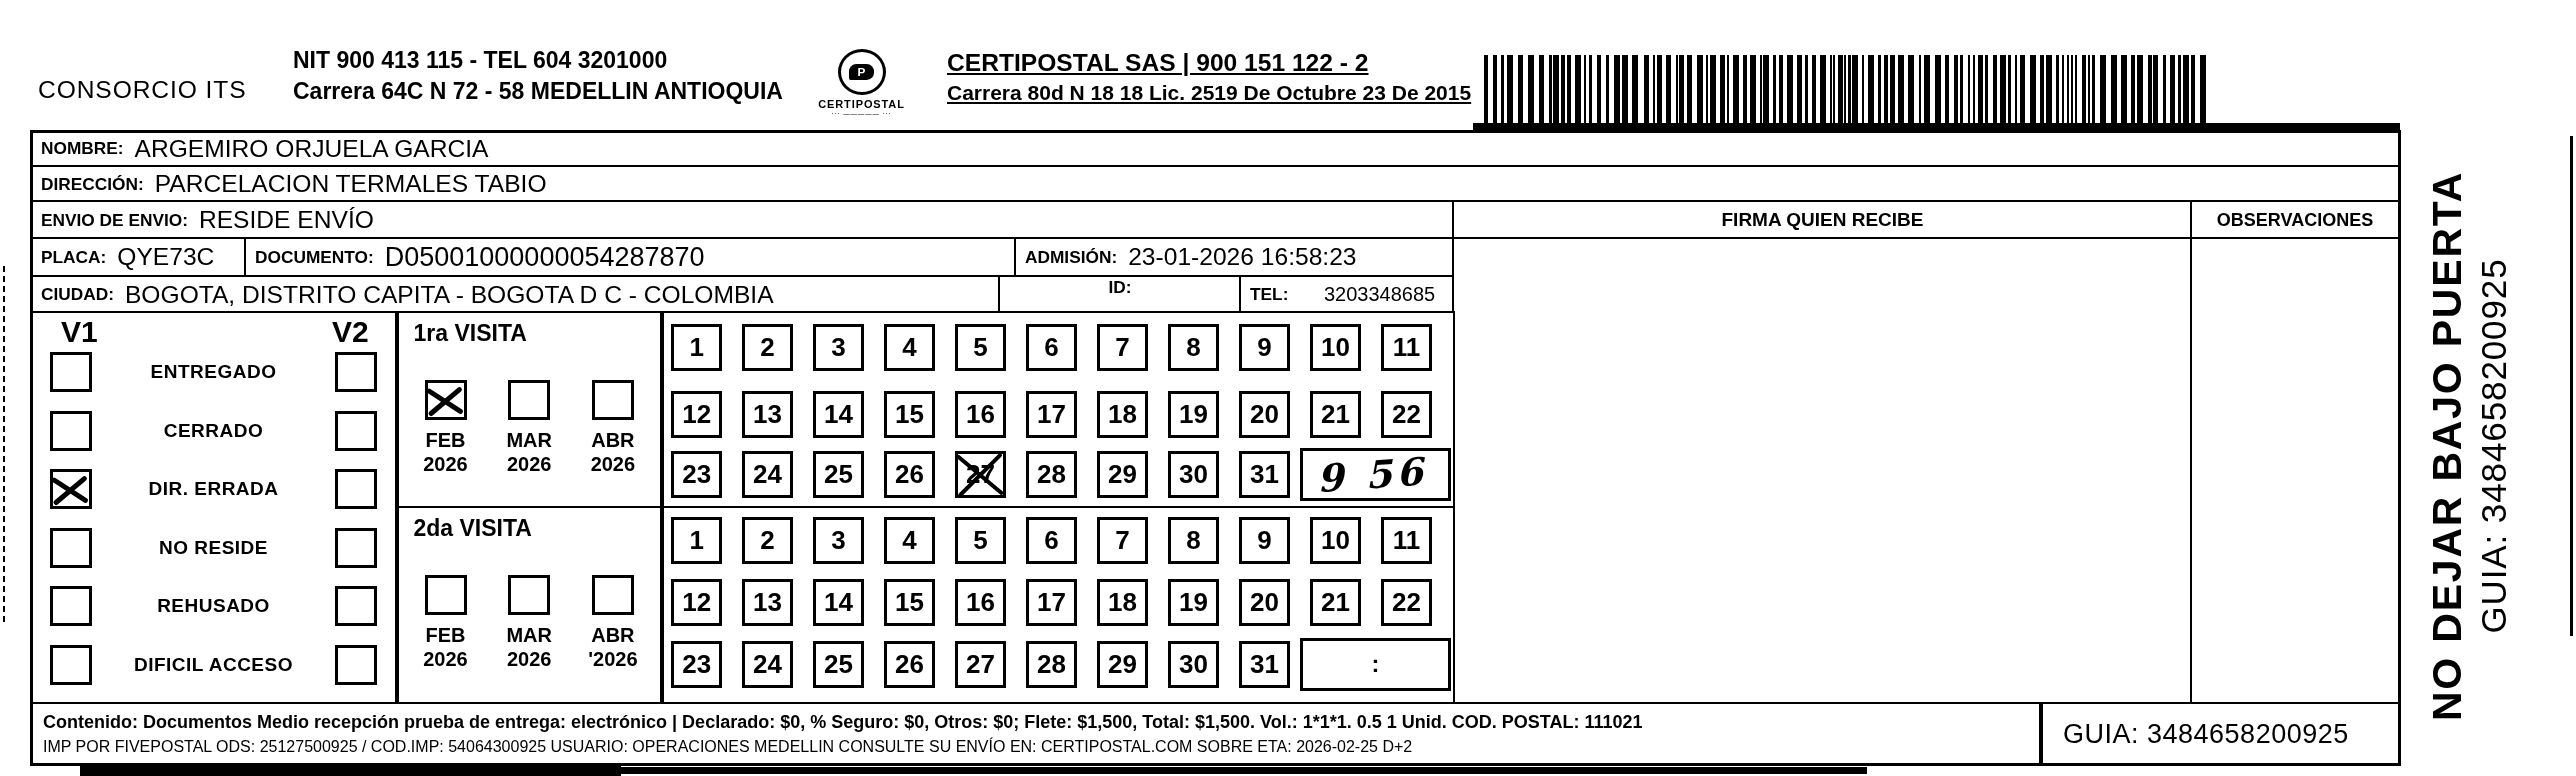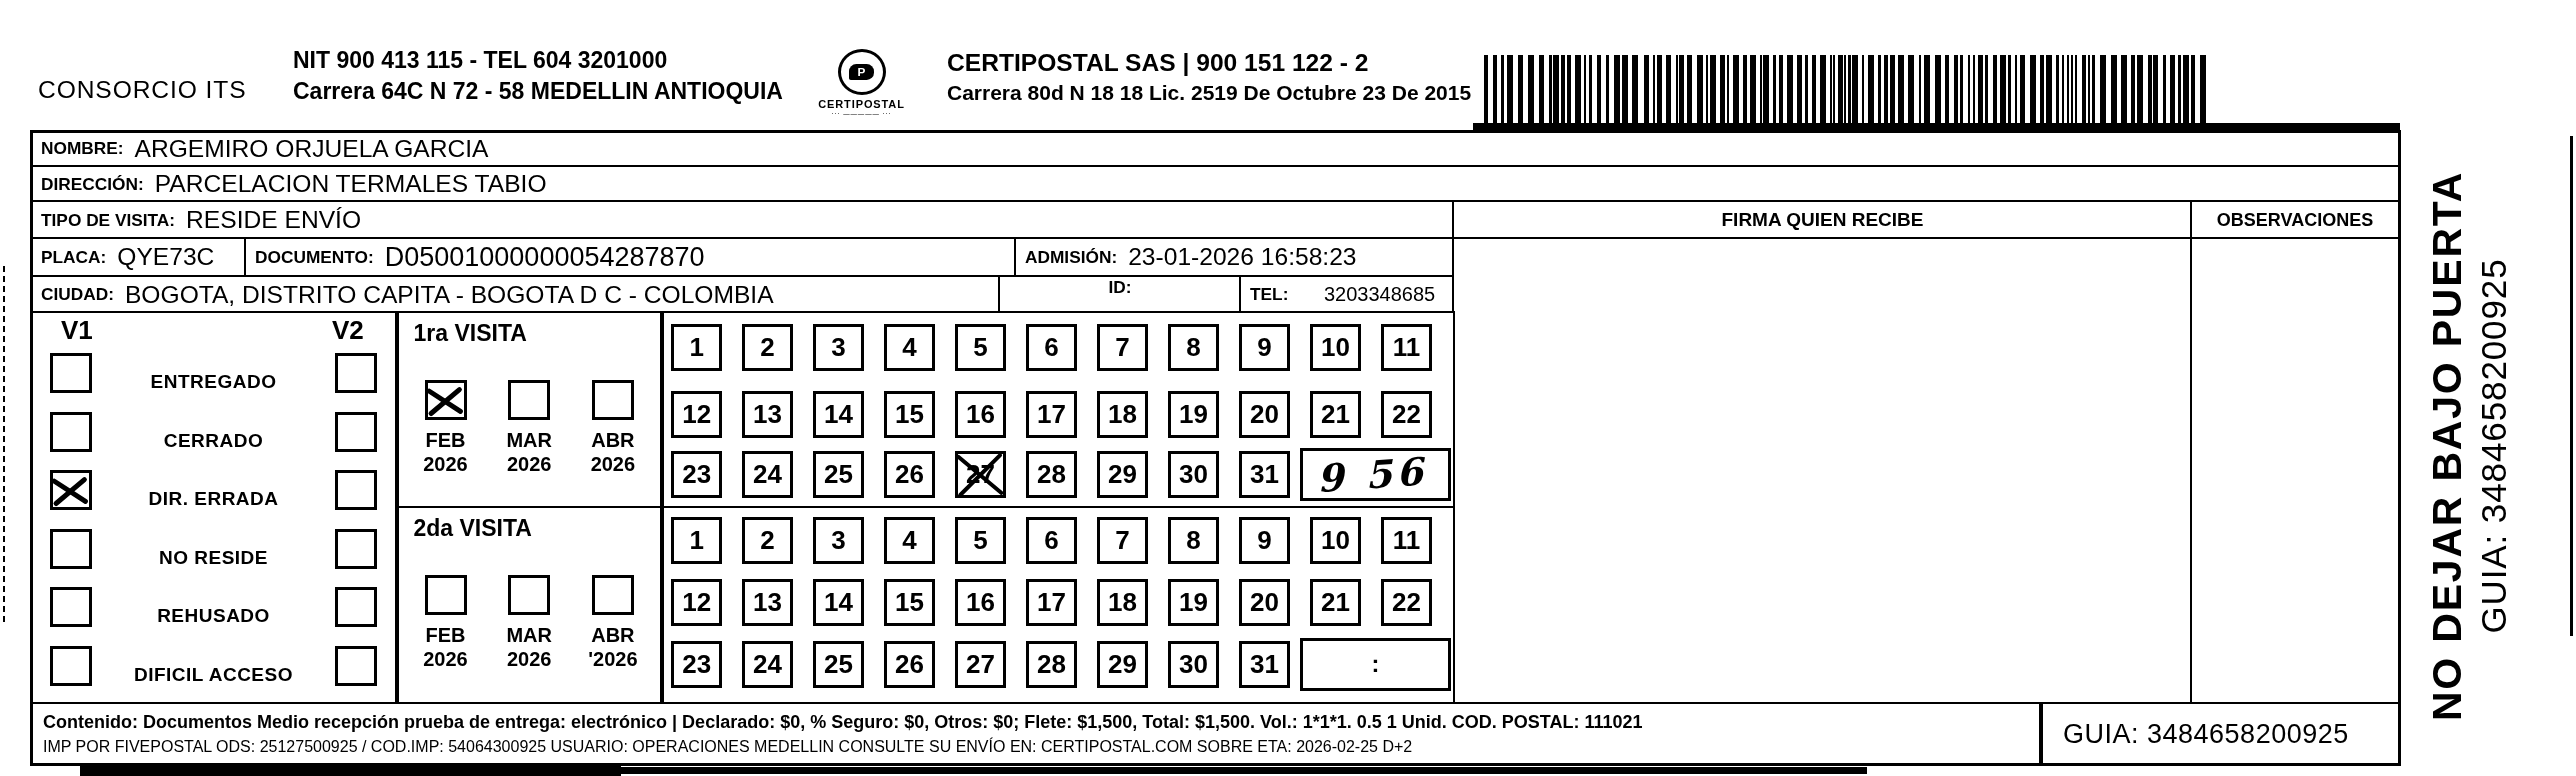--- a/index.html
+++ b/index.html
@@ -2,21 +2,21 @@
 <html style="font-size:14.5px"><head>
 <meta charset="utf-8">
 <style>
   html,body{margin:0;padding:0;background:#fff;}
   .sheet{position:relative;width:2576px;height:777px;background:#fff;color:#000;
          font-family:"Liberation Sans",sans-serif;overflow:hidden;}
 
   
   .company-name{position:absolute;left:38px;top:76px;font-size:24.6px;letter-spacing:0.9px;white-space:nowrap;}
   .company-block{position:absolute;left:293px;top:45px;font-weight:bold;font-size:23px;line-height:31px;white-space:nowrap;}
-  .postal-block{position:absolute;left:947px;top:47px;font-weight:bold;white-space:nowrap;}
+  .postal-block{position:absolute;left:947px;top:47px;font-weight:bold;white-space:nowrap;text-decoration:underline;}
   .postal-l1{font-size:24.6px;line-height:31px;}
   .postal-l2{font-size:21px;line-height:29px;}
 
   .logo{position:absolute;left:809px;top:49px;width:105px;text-align:center;}
   .logo-circle{width:42px;height:40px;border:3.6px solid #000;border-radius:50%;margin:0 auto;
                display:flex;align-items:center;justify-content:center;}
   .logo-glyph{background:#000;color:#fff;width:24.6px;height:15.5px;border-radius:7.3px 7.3px 7.3px 1.8px;
               font-weight:bold;font-size:11.8px;display:flex;align-items:center;justify-content:center;}
   .logo-name{font-weight:bold;font-size:11px;letter-spacing:0.9px;margin-top:2.7px;}
   .logo-tag{font-size:6.4px;letter-spacing:0.9px;}
@@ -29,22 +29,22 @@
   .cell,.panel{position:absolute;border:2.7px solid #000;box-sizing:border-box;background:#fff;}
   .cell{display:flex;align-items:center;gap:11px;padding:0 9px;white-space:nowrap;}
   .lbl{font-weight:bold;font-size:17.3px;}
   .val{font-size:24.6px;}
   .val-lg{font-size:27px;}
   .hd-center{justify-content:center;font-weight:bold;}
   .table-outline{position:absolute;left:30px;top:130px;width:2371px;height:636px;border:3.6px solid #000;
                  box-sizing:border-box;pointer-events:none;background:transparent;}
 
   
-  .vhead{position:absolute;top:1.8px;font-weight:bold;font-size:26px;}
-  .srow{position:absolute;left:0;right:0;height:42px;display:flex;align-items:flex-end;gap:24px;padding:0 18px;}
+  .vhead{position:absolute;top:1.8px;font-weight:bold;font-size:30px;}
+  .srow{position:absolute;left:0;right:0;height:42px;display:flex;align-items:center;gap:24px;padding:0 18px;}
   .cbox{width:42px;height:40px;border:3.6px solid #000;box-sizing:border-box;flex:none;position:relative;background:#fff;}
   .slabel{flex:1;text-align:center;font-weight:bold;font-size:19px;letter-spacing:0.5px;}
   .xmark::before,.xmark::after{content:"";position:absolute;left:-10%;top:46%;width:118%;height:4.5px;
       background:#000;border-radius:2.7px;}
   .xmark::before{transform:rotate(33deg);}
   .xmark::after{transform:rotate(-40deg);}
 
   
   .vtitle{position:absolute;left:14.5px;top:7.3px;font-weight:bold;font-size:23px;white-space:nowrap;}
   .months{position:absolute;left:11px;top:67px;right:5.5px;display:flex;gap:12.7px;}
@@ -209,21 +209,21 @@
 
   <div class="cell" style="left:30px;top:130px;width:2371px;height:37px;">
     <span class="lbl">NOMBRE:</span>
     <span class="val">ARGEMIRO ORJUELA GARCIA</span>
   </div>
   <div class="cell" style="left:30px;top:165px;width:2371px;height:38px;">
     <span class="lbl">DIRECCIÓN:</span>
     <span class="val">PARCELACION TERMALES TABIO</span>
   </div>
   <div class="cell" style="left:30px;top:200px;width:1425px;height:40px;">
-    <span class="lbl">TIPO DE VISITA:</span>
+    <span class="lbl">ENVIO DE ENVIO:</span>
     <span class="val">RESIDE ENVÍO</span>
   </div>
   <div class="cell hd-center" style="left:1452px;top:200px;width:741px;height:40px;font-size:19px;">
     <span>FIRMA QUIEN RECIBE</span>
   </div>
   <div class="cell hd-center" style="left:2190px;top:200px;width:210px;height:40px;font-size:18px;">
     <span>OBSERVACIONES</span>
   </div>
 
   <div class="cell" style="left:30px;top:237px;width:216px;height:40px;">

